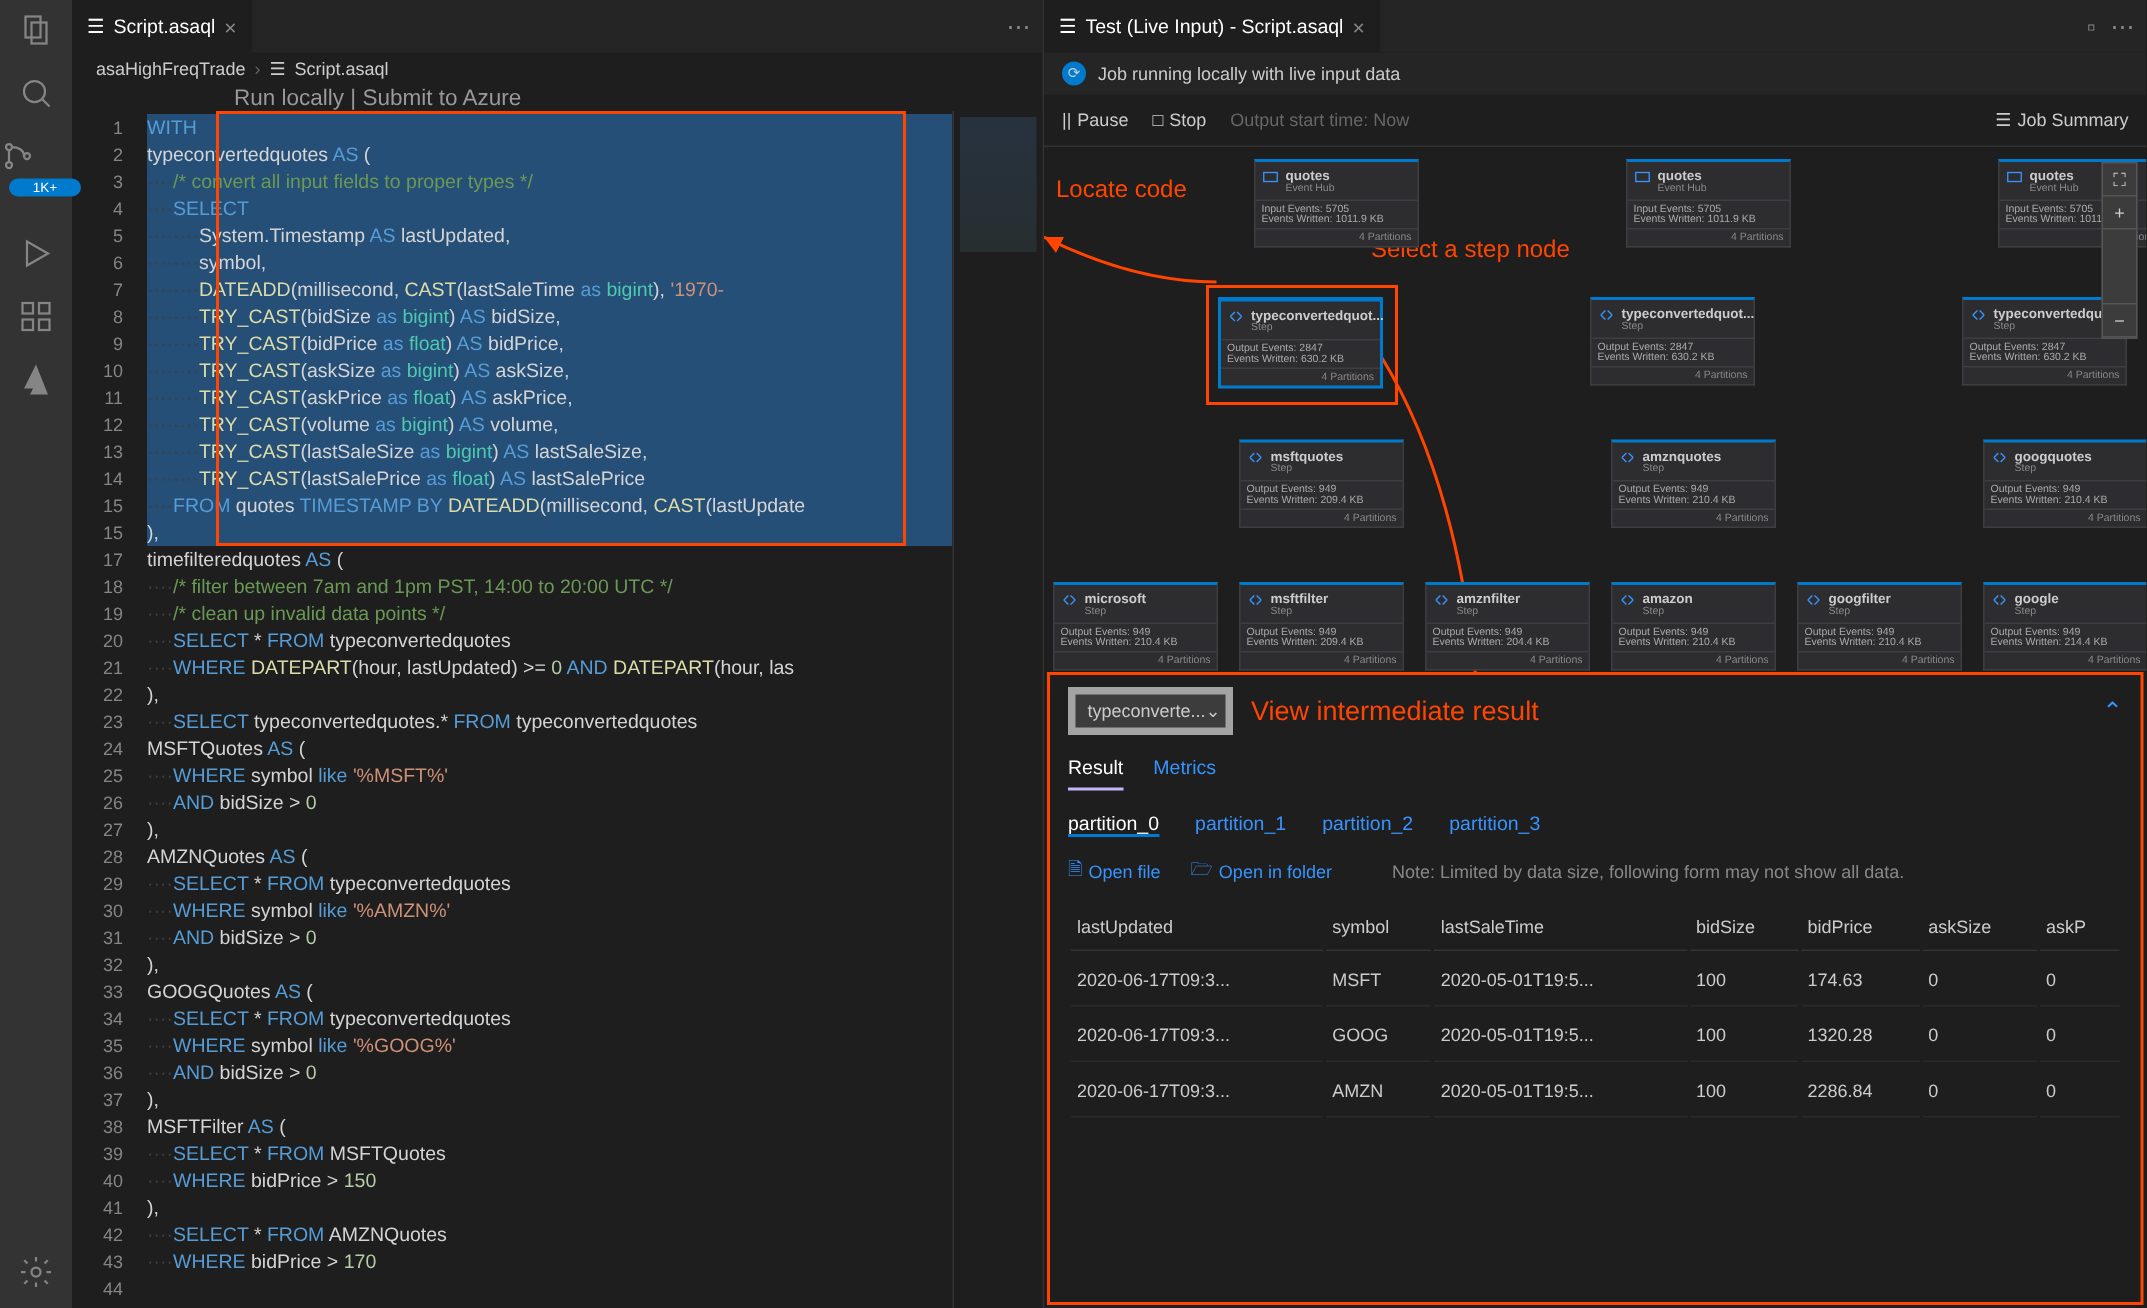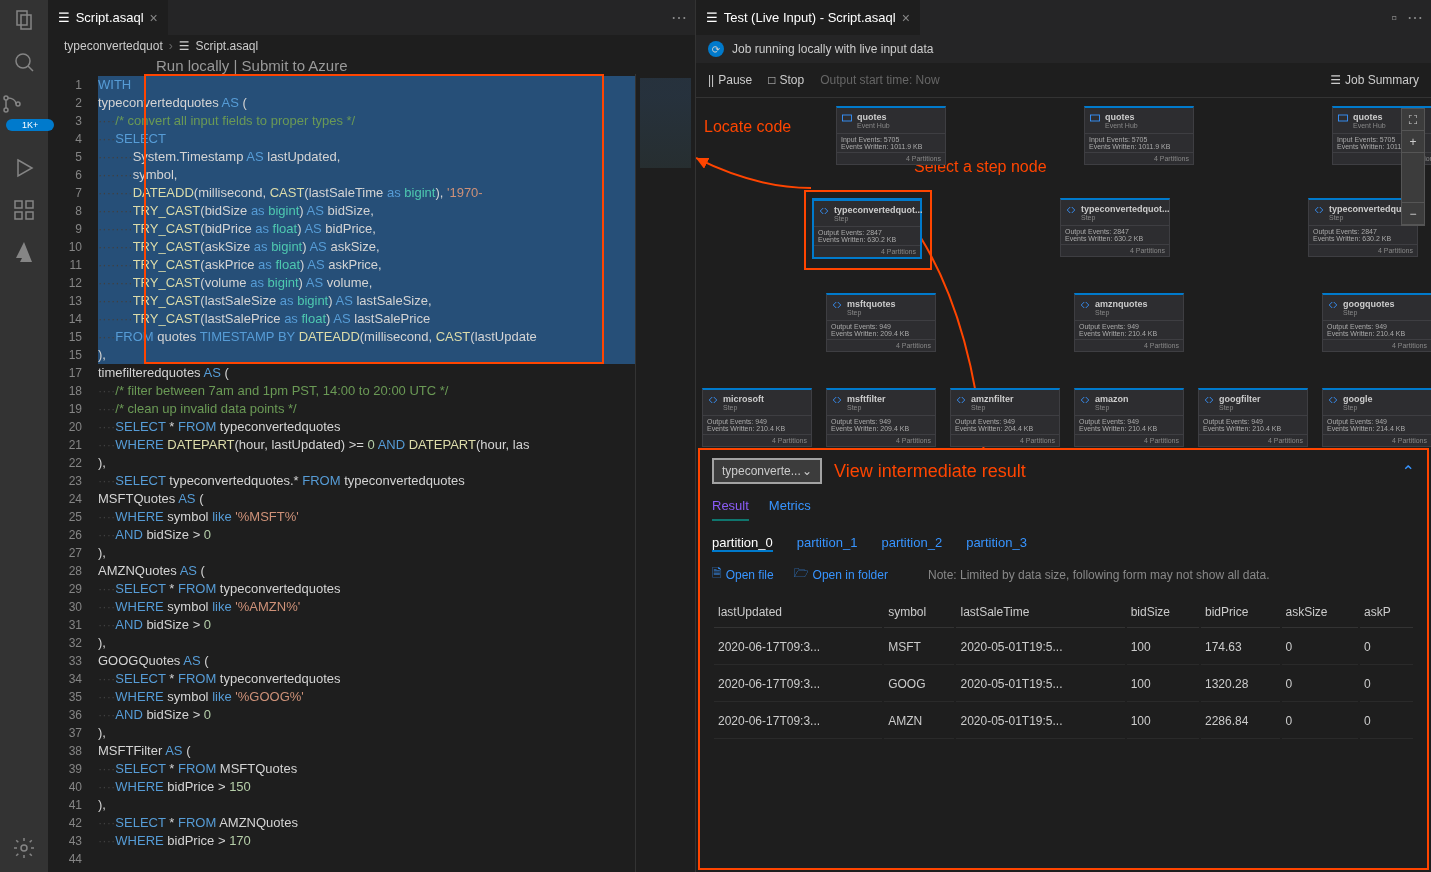--- a/index.html
+++ b/index.html
@@ -41,25 +41,25 @@
 .node{position:absolute;background:#2d2d30;border:1px solid #3e3e42;border-top:2px solid #007acc;width:110px;font-size:8px;color:#ccc}
 .node.selected{border:2px solid #007acc;border-top:3px solid #007acc}
 .node-head{padding:4px;display:flex;gap:4px;align-items:flex-start}
 .node-head svg{width:12px;height:12px;flex-shrink:0}
 .node-title{font-weight:600;font-size:9px}
 .node-sub{font-size:7px;color:#888}
 .node-body{padding:2px 4px;font-size:7px;color:#aaa;border-top:1px solid #3e3e42}
 .node-foot{padding:2px 4px;font-size:7px;color:#888;text-align:right;border-top:1px solid #3e3e42}
 .annotation{position:absolute;color:#ff4500;font-size:16px;font-family:sans-serif}
 .results-panel{flex:1;border:2px solid #ff4500;margin:0 2px 2px;padding:8px 12px;display:flex;flex-direction:column;overflow:hidden}
-.dropdown{border:2px solid #a3a3a3;background:#3c3c3c;padding:4px 8px;font-size:12px;color:#ccc;width:110px;display:flex;justify-content:space-between;align-items:center}
+.dropdown{border:5px solid #a3a3a3;background:#3c3c3c;padding:4px 8px;font-size:12px;color:#ccc;width:110px;display:flex;justify-content:space-between;align-items:center}
 .result-title{color:#ff4500;font-size:18px;margin-left:12px}
 .result-tabs{display:flex;gap:20px;margin-top:14px;font-size:13px}
 .result-tabs .rtab{padding-bottom:6px;cursor:pointer}
-.result-tabs .rtab.active{color:#8b5cf6;border-bottom:2px solid #0f766e}
+.result-tabs .rtab.active{color:#ffffff;border-bottom:2px solid #c4b5fd}
 .result-tabs .rtab.link{color:#3794ff}
 .partitions{display:flex;gap:24px;margin-top:14px;font-size:13px}
 .partitions .ptab{padding-bottom:0;cursor:pointer;color:#3794ff}
 .partitions .ptab.active{color:#fff;border-bottom:2px solid #007acc}
 .file-actions{display:flex;gap:20px;margin-top:12px;font-size:12px;align-items:center}
 .file-actions .fa{color:#3794ff;display:flex;align-items:center;gap:4px;cursor:pointer}
 .note{color:#888;font-size:12px}
 .data-table{margin-top:10px;width:100%;font-size:12px;color:#ccc}
 .data-table th{text-align:left;padding:8px 4px;font-weight:400;color:#ccc;border-bottom:1px solid #333}
 .data-table td{padding:10px 4px;border-bottom:1px solid #2a2a2a}
@@ -108,21 +108,21 @@
 <div class="editor-pane">
   <div class="tabs">
     <div class="tab">
       <span>☰</span>
       <span>Script.asaql</span>
       <span class="close">×</span>
     </div>
     <div class="tab-actions">⋯</div>
   </div>
   <div class="breadcrumb">
-    <span>typeconvertedquot</span>
+    <span>asaHighFreqTrade</span>
     <span class="sep">›</span>
     <span>☰</span>
     <span>Script.asaql</span>
   </div>
   <div class="codelens">
     <a>Run locally</a> | <a>Submit to Azure</a>
   </div>
   <div class="code-area">
     <div class="gutter" id="gutter">
         <div>1</div>

